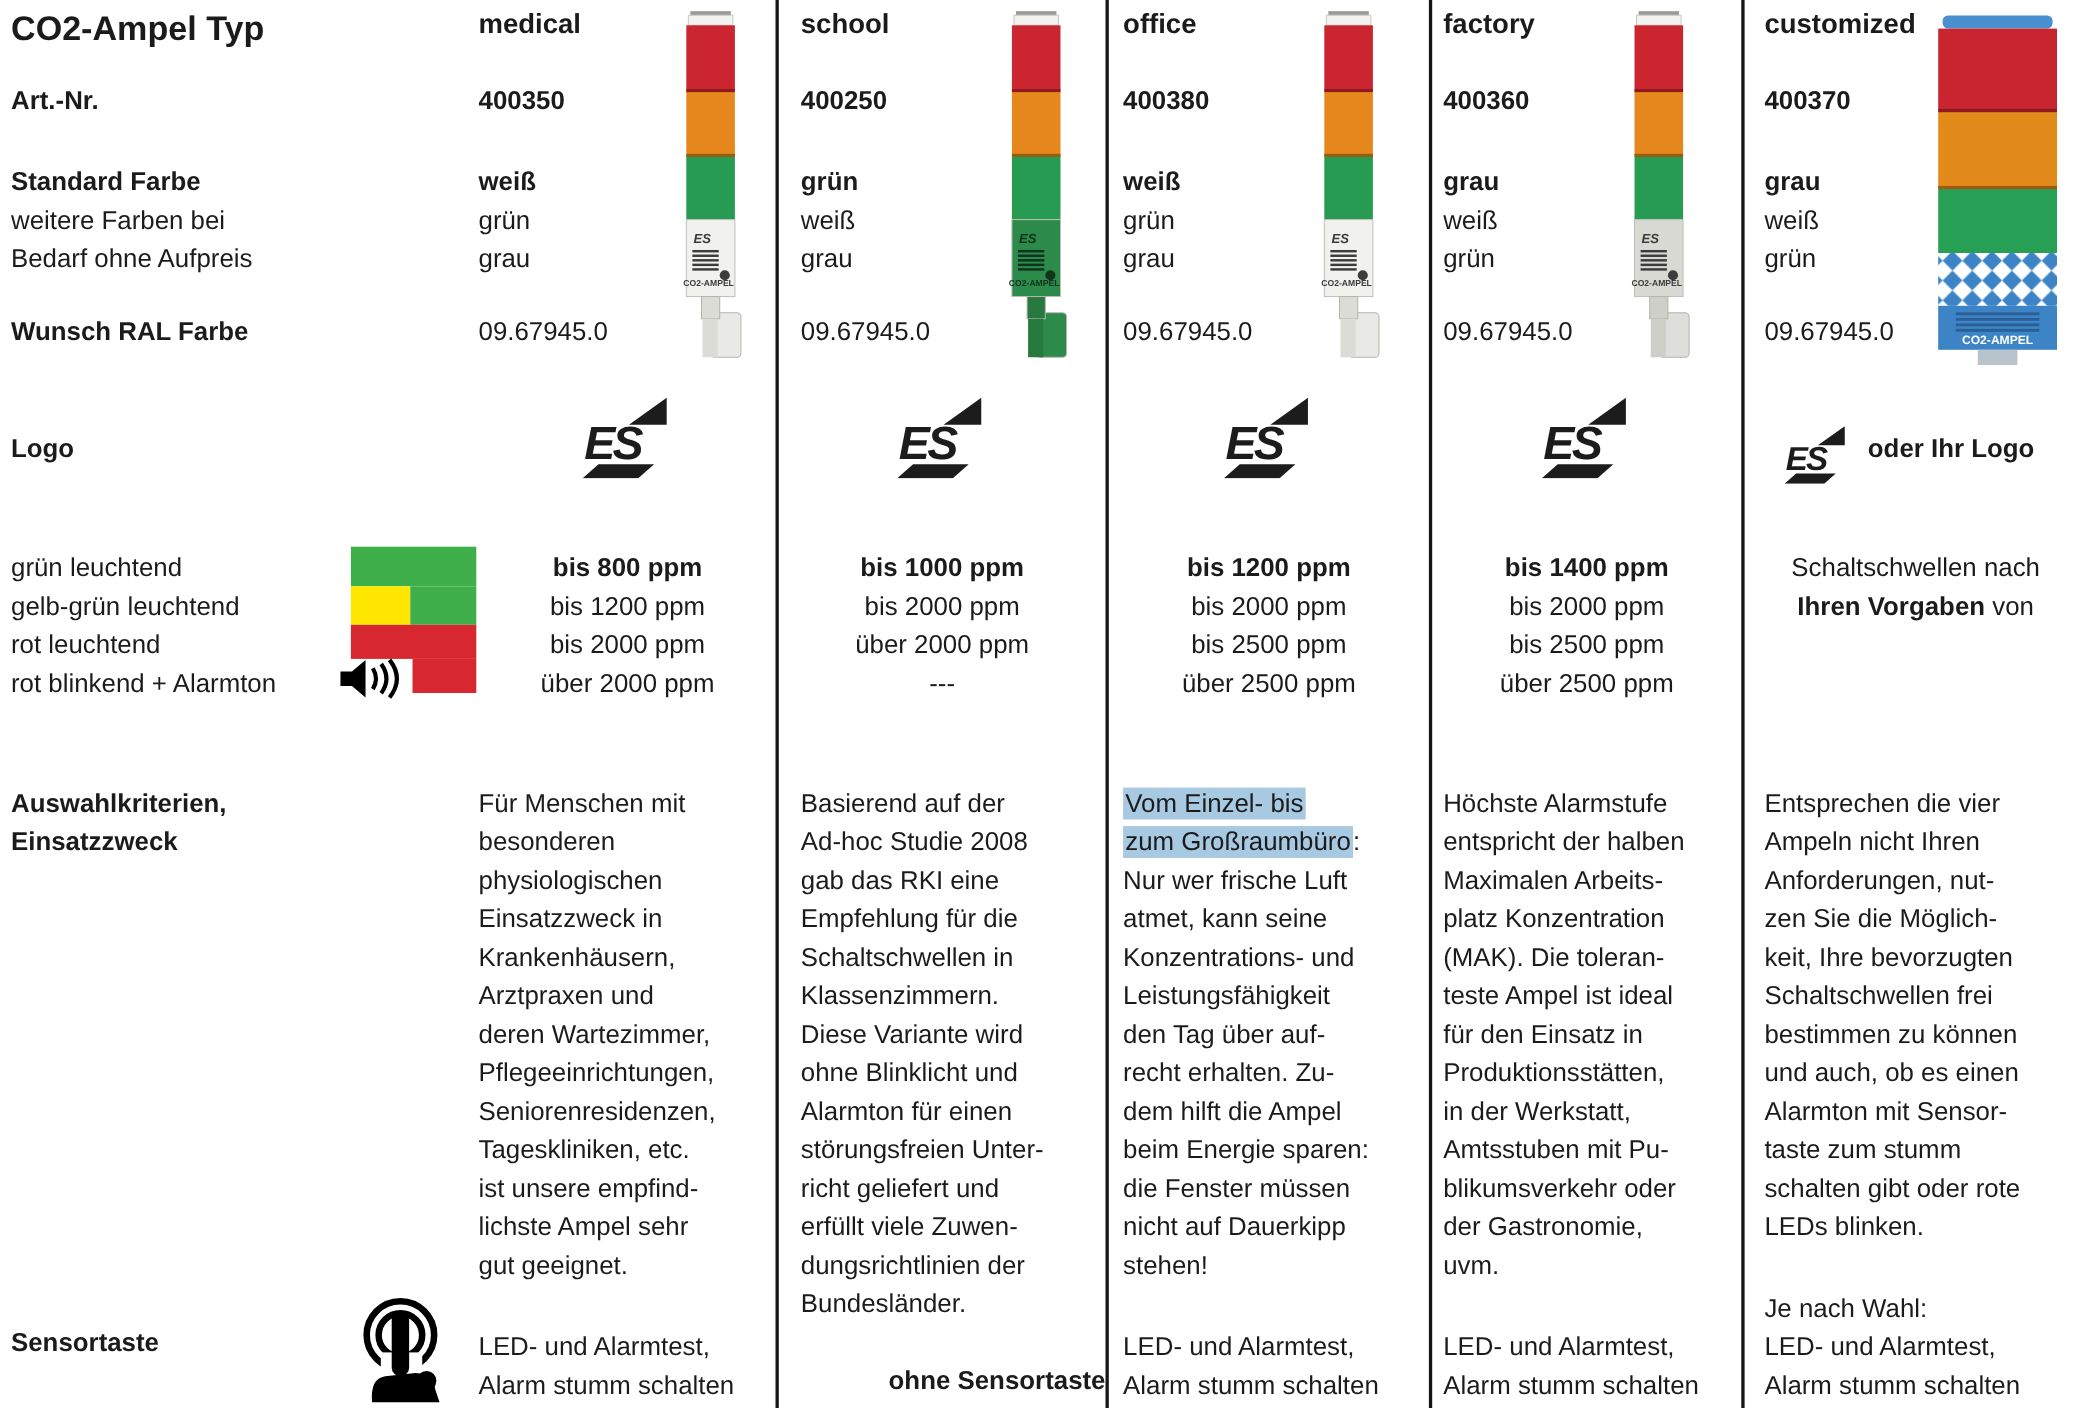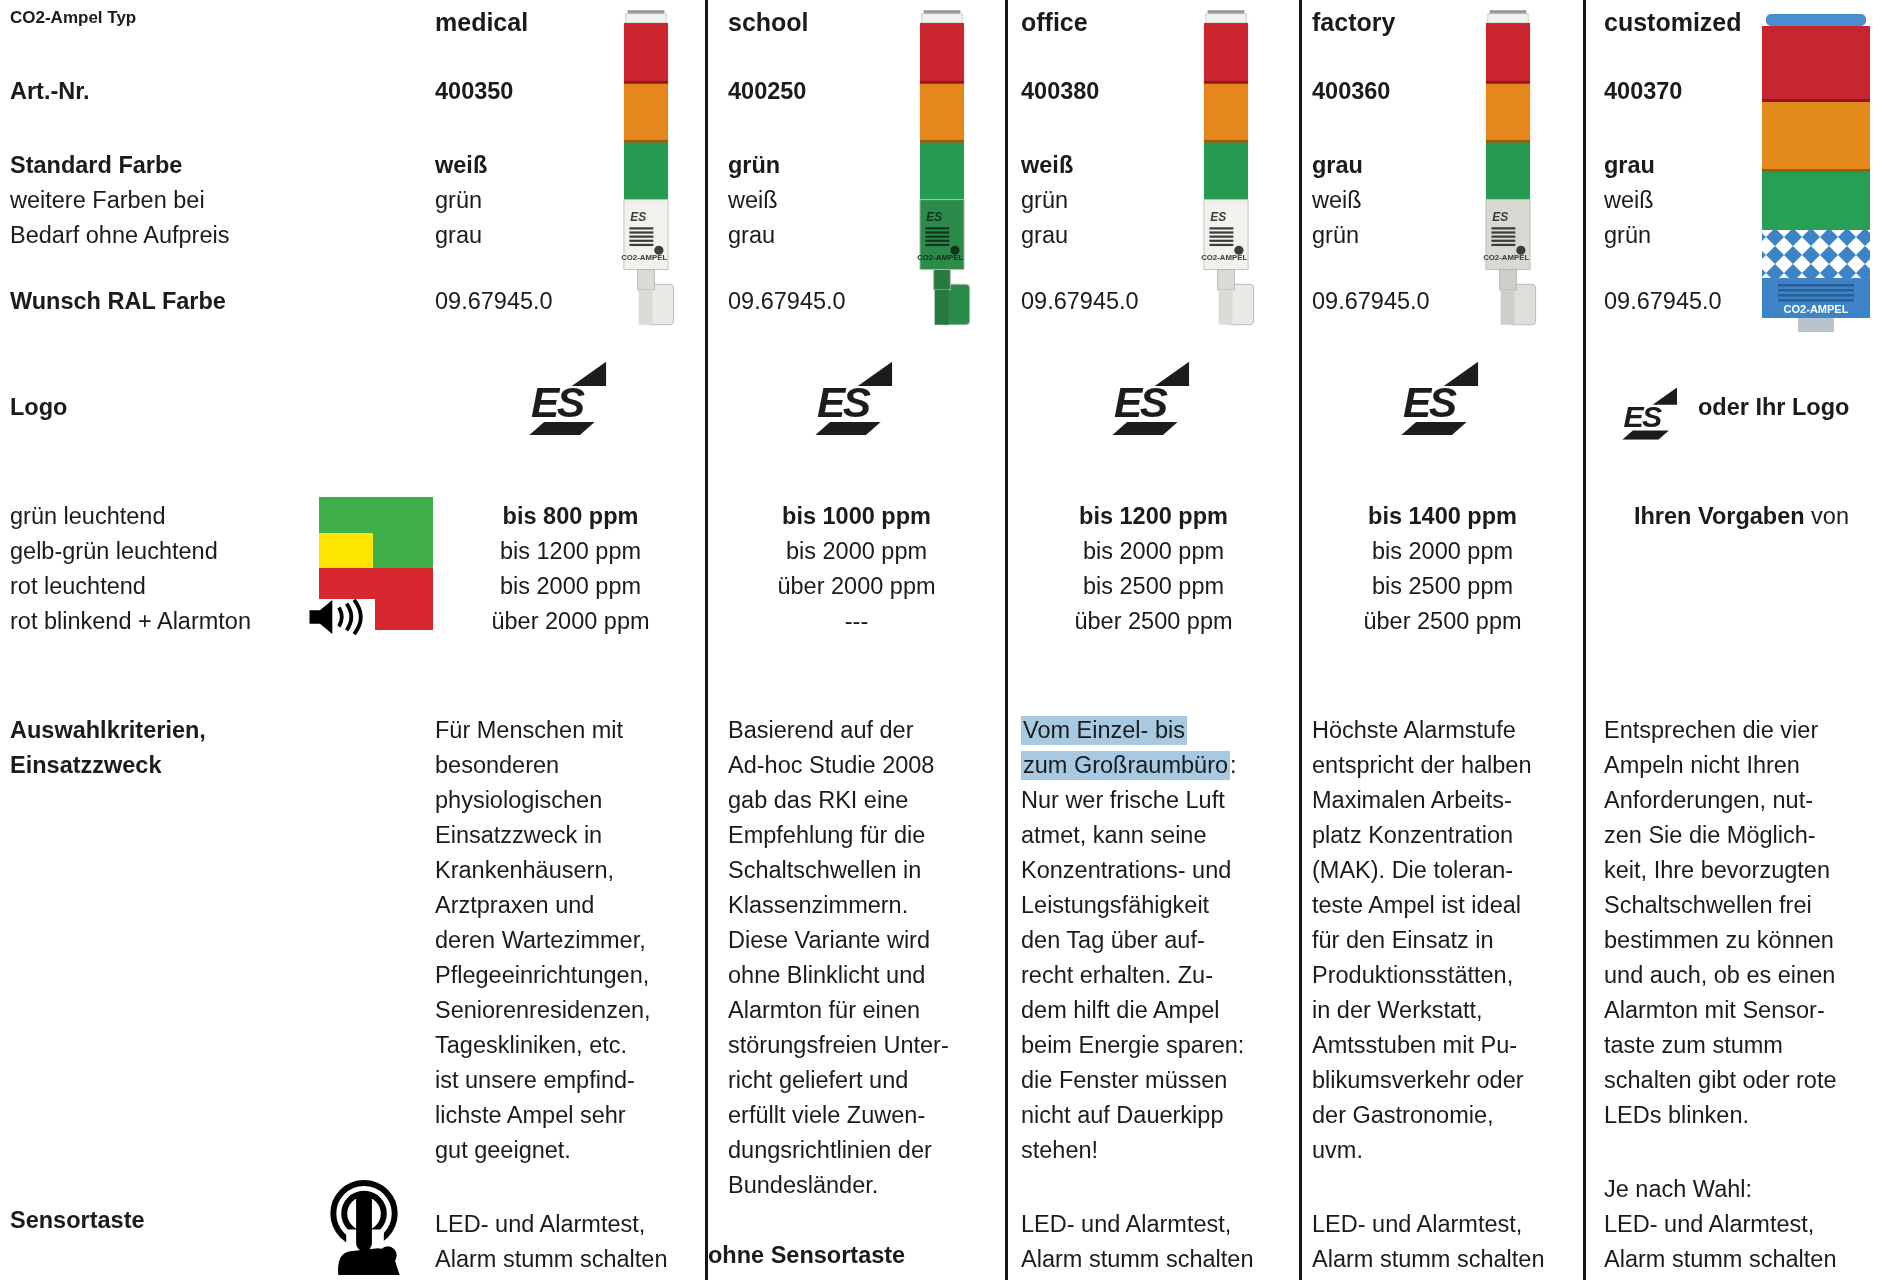--- a/index.html
+++ b/index.html
@@ -12,21 +12,21 @@
   .col{position:absolute;top:0;height:100%;}
   .title{position:absolute;top:8px;font-weight:bold;font-size:25px;white-space:nowrap;}
   .artnr{position:absolute;top:78px;font-weight:bold;white-space:nowrap;}
   .colorblock{position:absolute;top:148px;}
   .ral{position:absolute;top:288px;white-space:nowrap;}
   .logo-wrap{position:absolute;top:360px;left:50%;transform:translateX(-50%);}
   .ppm{position:absolute;top:499px;left:0;right:0;text-align:center;}
   .desc{position:absolute;top:713px;}
   .bottom2{position:absolute;top:1207px;}
   .bottom3{position:absolute;top:1172px;}
-  .sensor-note{position:absolute;top:1242px;left:0;right:0;text-align:left;font-weight:bold;}
+  .sensor-note{position:absolute;top:1242px;left:0;right:0;text-align:right;font-weight:bold;}
   .hl{padding:1px 2px 2px 2px;}
   .hl-ext{}
   .label-col .line{white-space:nowrap;}
   svg text{font-family:"Liberation Sans","DejaVu Sans",sans-serif;}
 </style>
 </head>
 <body>
 
 <div class="page">
 
@@ -60,21 +60,21 @@
       </symbol>
     </defs>
   </svg>
 
   <div class="divider" style="left:705px"></div>
   <div class="divider" style="left:1005px"></div>
   <div class="divider" style="left:1299px"></div>
   <div class="divider" style="left:1583px"></div>
 
   <div class="label-col">
-    <div class="abs b" style="left:10px;top:8px;font-size:17px">CO2-Ampel Typ</div>
+    <div class="abs b" style="left:10px;top:8px;font-size:31px">CO2-Ampel Typ</div>
     <div class="abs b" style="left:10px;top:78px">Art.-Nr.</div>
     <div class="abs" style="left:10px;top:148px">
       <div class="line b">Standard Farbe</div>
       <div class="line">weitere Farben bei</div>
       <div class="line">Bedarf ohne Aufpreis</div>
     </div>
     <div class="abs b" style="left:10px;top:288px">Wunsch RAL Farbe</div>
     <div class="abs b" style="left:10px;top:394px">Logo</div>
     <div class="abs" style="left:10px;top:499px">
       <div class="line">grün leuchtend</div>
@@ -284,20 +284,21 @@
       <div class="line">grün</div>
     </div>
     <div class="ral" style="left:18px">09.67945.0</div>
     <div class="abs" style="left:34px;top:386px">
       <svg width="64" height="54" viewBox="0 0 110 92">
           <use href="#es-logo-sym"></use>
         </svg>
     </div>
     <div class="abs b" style="left:112px;top:394px;white-space:nowrap">oder Ihr Logo</div>
     <div class="ppm">
+      <div class="line">Schaltschwellen nach</div>
       <div class="line"><span class="b">Ihren Vorgaben</span><span> von</span></div>
     </div>
     <div class="desc" style="left:18px">
         <div class="line">Entsprechen die vier</div>
         <div class="line">Ampeln nicht Ihren</div>
         <div class="line">Anforderungen, nut-</div>
         <div class="line">zen Sie die Möglich-</div>
         <div class="line">keit, Ihre bevorzugten</div>
         <div class="line">Schaltschwellen frei</div>
         <div class="line">bestimmen zu können</div>

